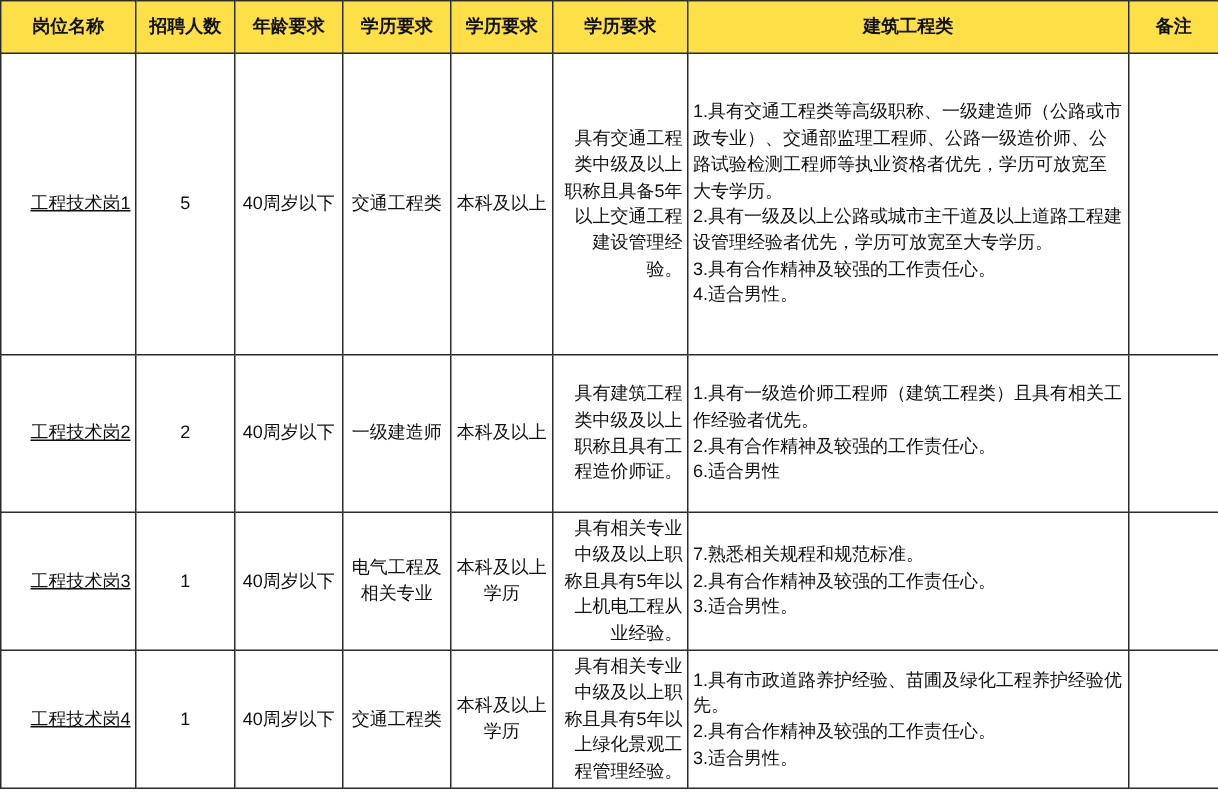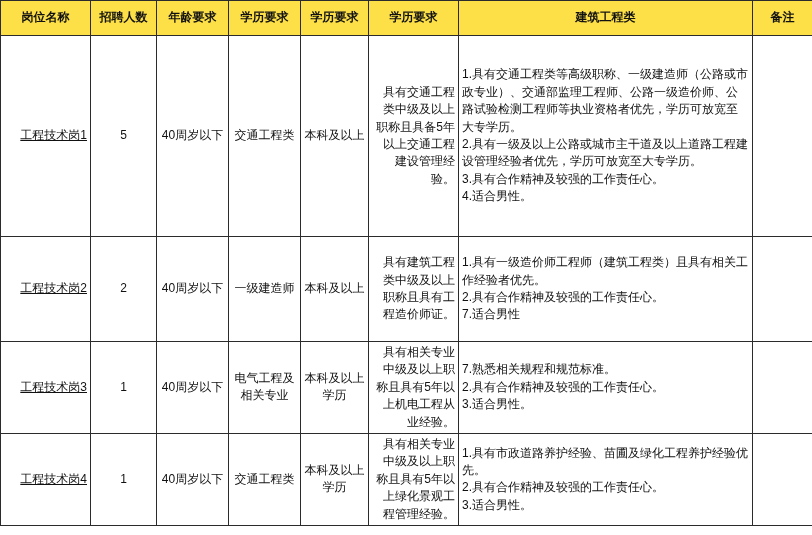--- a/index.html
+++ b/index.html
@@ -119,21 +119,21 @@
     <tr class="row-mid">
       <td class="cell-name">工程技术岗2</td>
       <td class="cell-center">2</td>
       <td class="cell-center">40周岁以下</td>
       <td class="cell-center">一级建造师</td>
       <td class="cell-center">本科及以上</td>
       <td class="cell-title">具有建筑工程类中级及以上职称且具有工程造价师证。</td>
       <td class="cell-other">
         <p class="other-line">1.具有一级造价师工程师（建筑工程类）且具有相关工作经验者优先。</p>
         <p class="other-line">2.具有合作精神及较强的工作责任心。</p>
-        <p class="other-line">7.适合男性</p>
+        <p class="other-line">6.适合男性</p>
       </td>
       <td class="cell-remark"></td>
     </tr>
     <tr class="row-sm">
       <td class="cell-name">工程技术岗3</td>
       <td class="cell-center">1</td>
       <td class="cell-center">40周岁以下</td>
       <td class="cell-center">电气工程及相关专业</td>
       <td class="cell-center">本科及以上学历</td>
       <td class="cell-title">具有相关专业中级及以上职称且具有5年以上机电工程从业经验。</td>

